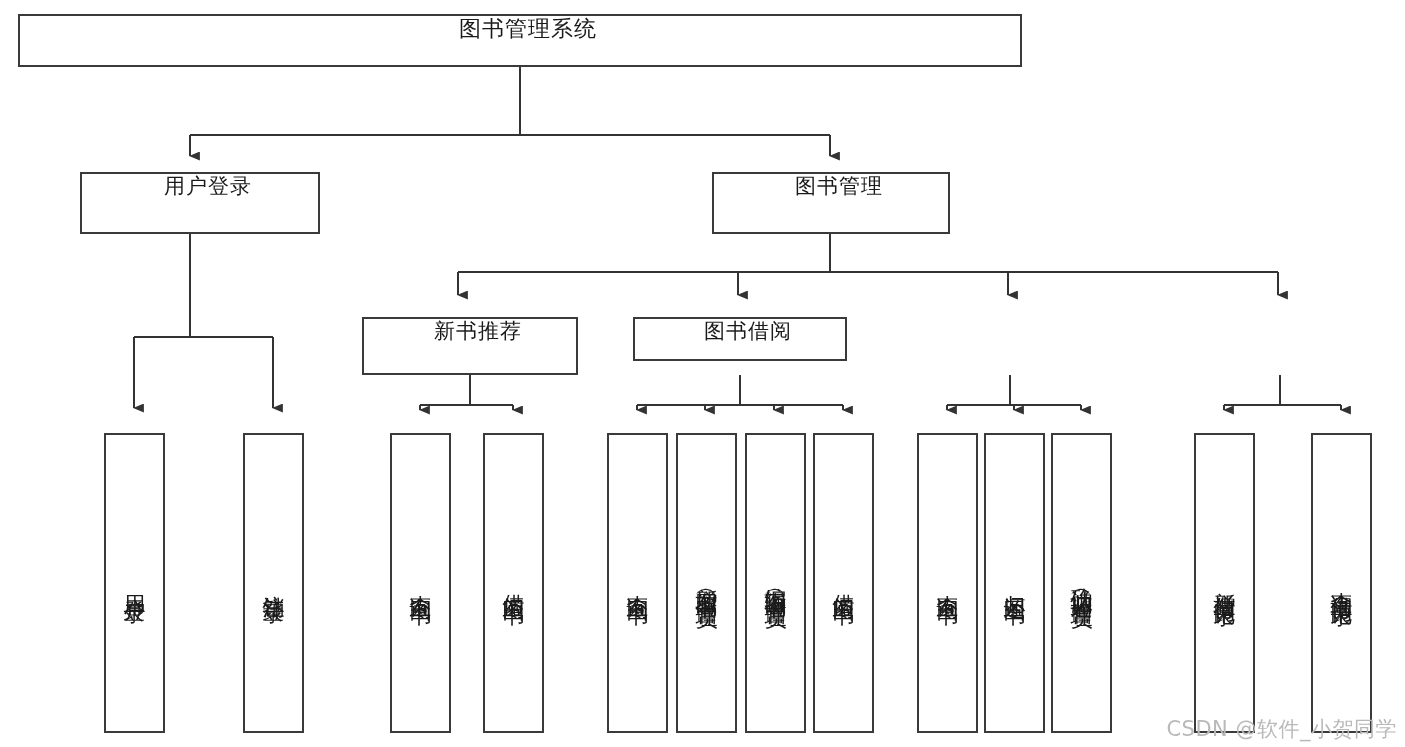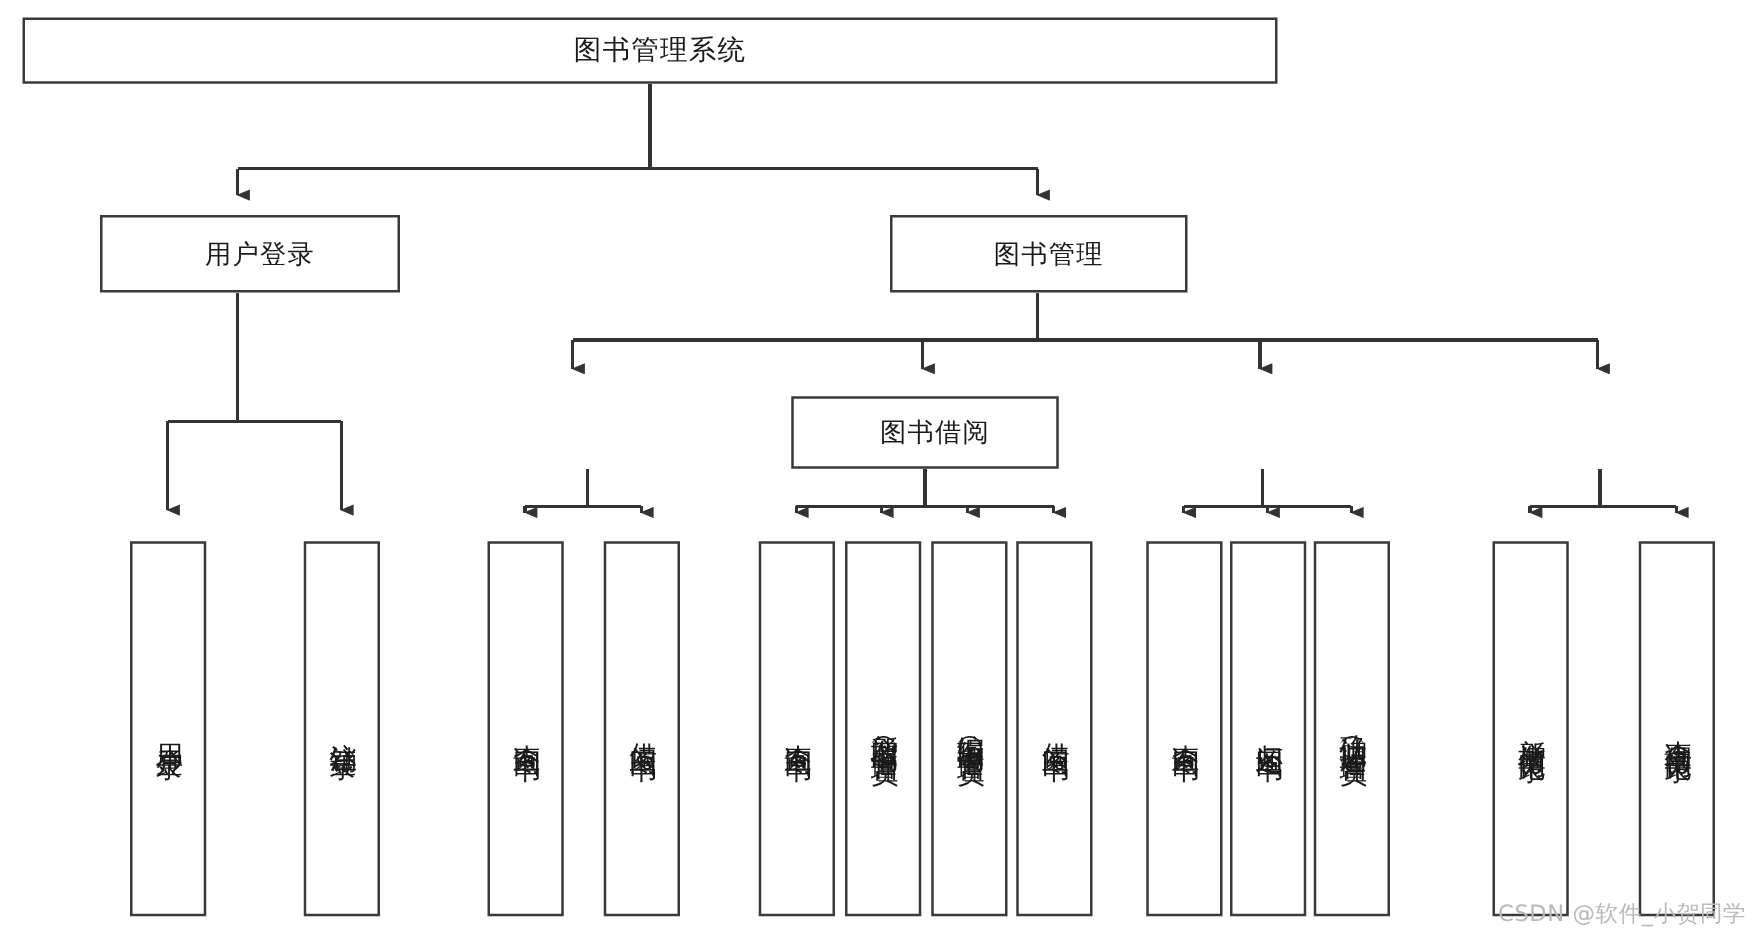--- a/index.html
+++ b/index.html
@@ -22,21 +22,21 @@
     width: 1405px;
     height: 747px;
     pointer-events: none;
   }
   .node {
     position: absolute;
     box-sizing: border-box;
     border: 2px solid #3a3a3a;
     background: #ffffff;
     display: flex;
-    align-items: center;
+    align-items: flex-start;
     justify-content: center;
     color: #1a1a1a;
     z-index: 2;
     padding-left: 16px;
   }
   .node .lbl {
     display: block;
     line-height: 1.18;
   }
   
@@ -60,21 +60,21 @@
     font-size: 22px;
     letter-spacing: 3px;
     line-height: 1;
     white-space: nowrap;
     max-height: 100%;
   }
   #watermark {
     position: absolute;
     right: 8px;
     bottom: 4px;
-    font-size: 18px;
+    font-size: 21px;
     color: #b9b9b9;
     letter-spacing: 0.5px;
     z-index: 5;
     white-space: nowrap;
   }
 </style>
 </head>
 <body>
 
 <div id="canvas">
@@ -133,21 +133,24 @@
     <span class="lbl">图书管理系统</span>
   </div>
 
   <div class="node h" style="left:80px; top:172px; width:240px; height:62px;">
     <span class="lbl">用户登录</span>
   </div>
   <div class="node h" style="left:712px; top:172px; width:238px; height:62px;">
     <span class="lbl">图书管理</span>
   </div>
 
-  <div class="node h" style="left:633px; top:317px; width:214px; height:58px;">
+  <div class="node h" style="left:362px; top:317px; width:216px; height:58px;">
+    <span class="lbl">新书推荐</span>
+  </div>
+  <div class="node h" style="left:633px; top:317px; width:214px; height:44px;">
     <span class="lbl">图书借阅</span>
   </div>
 
   <div class="node v" style="left:104px; top:433px; width:61px; height:300px;">
     <span class="lbl">用户登录</span>
   </div>
   <div class="node v" style="left:243px; top:433px; width:61px; height:300px;">
     <span class="lbl">注销登录</span>
   </div>
 

